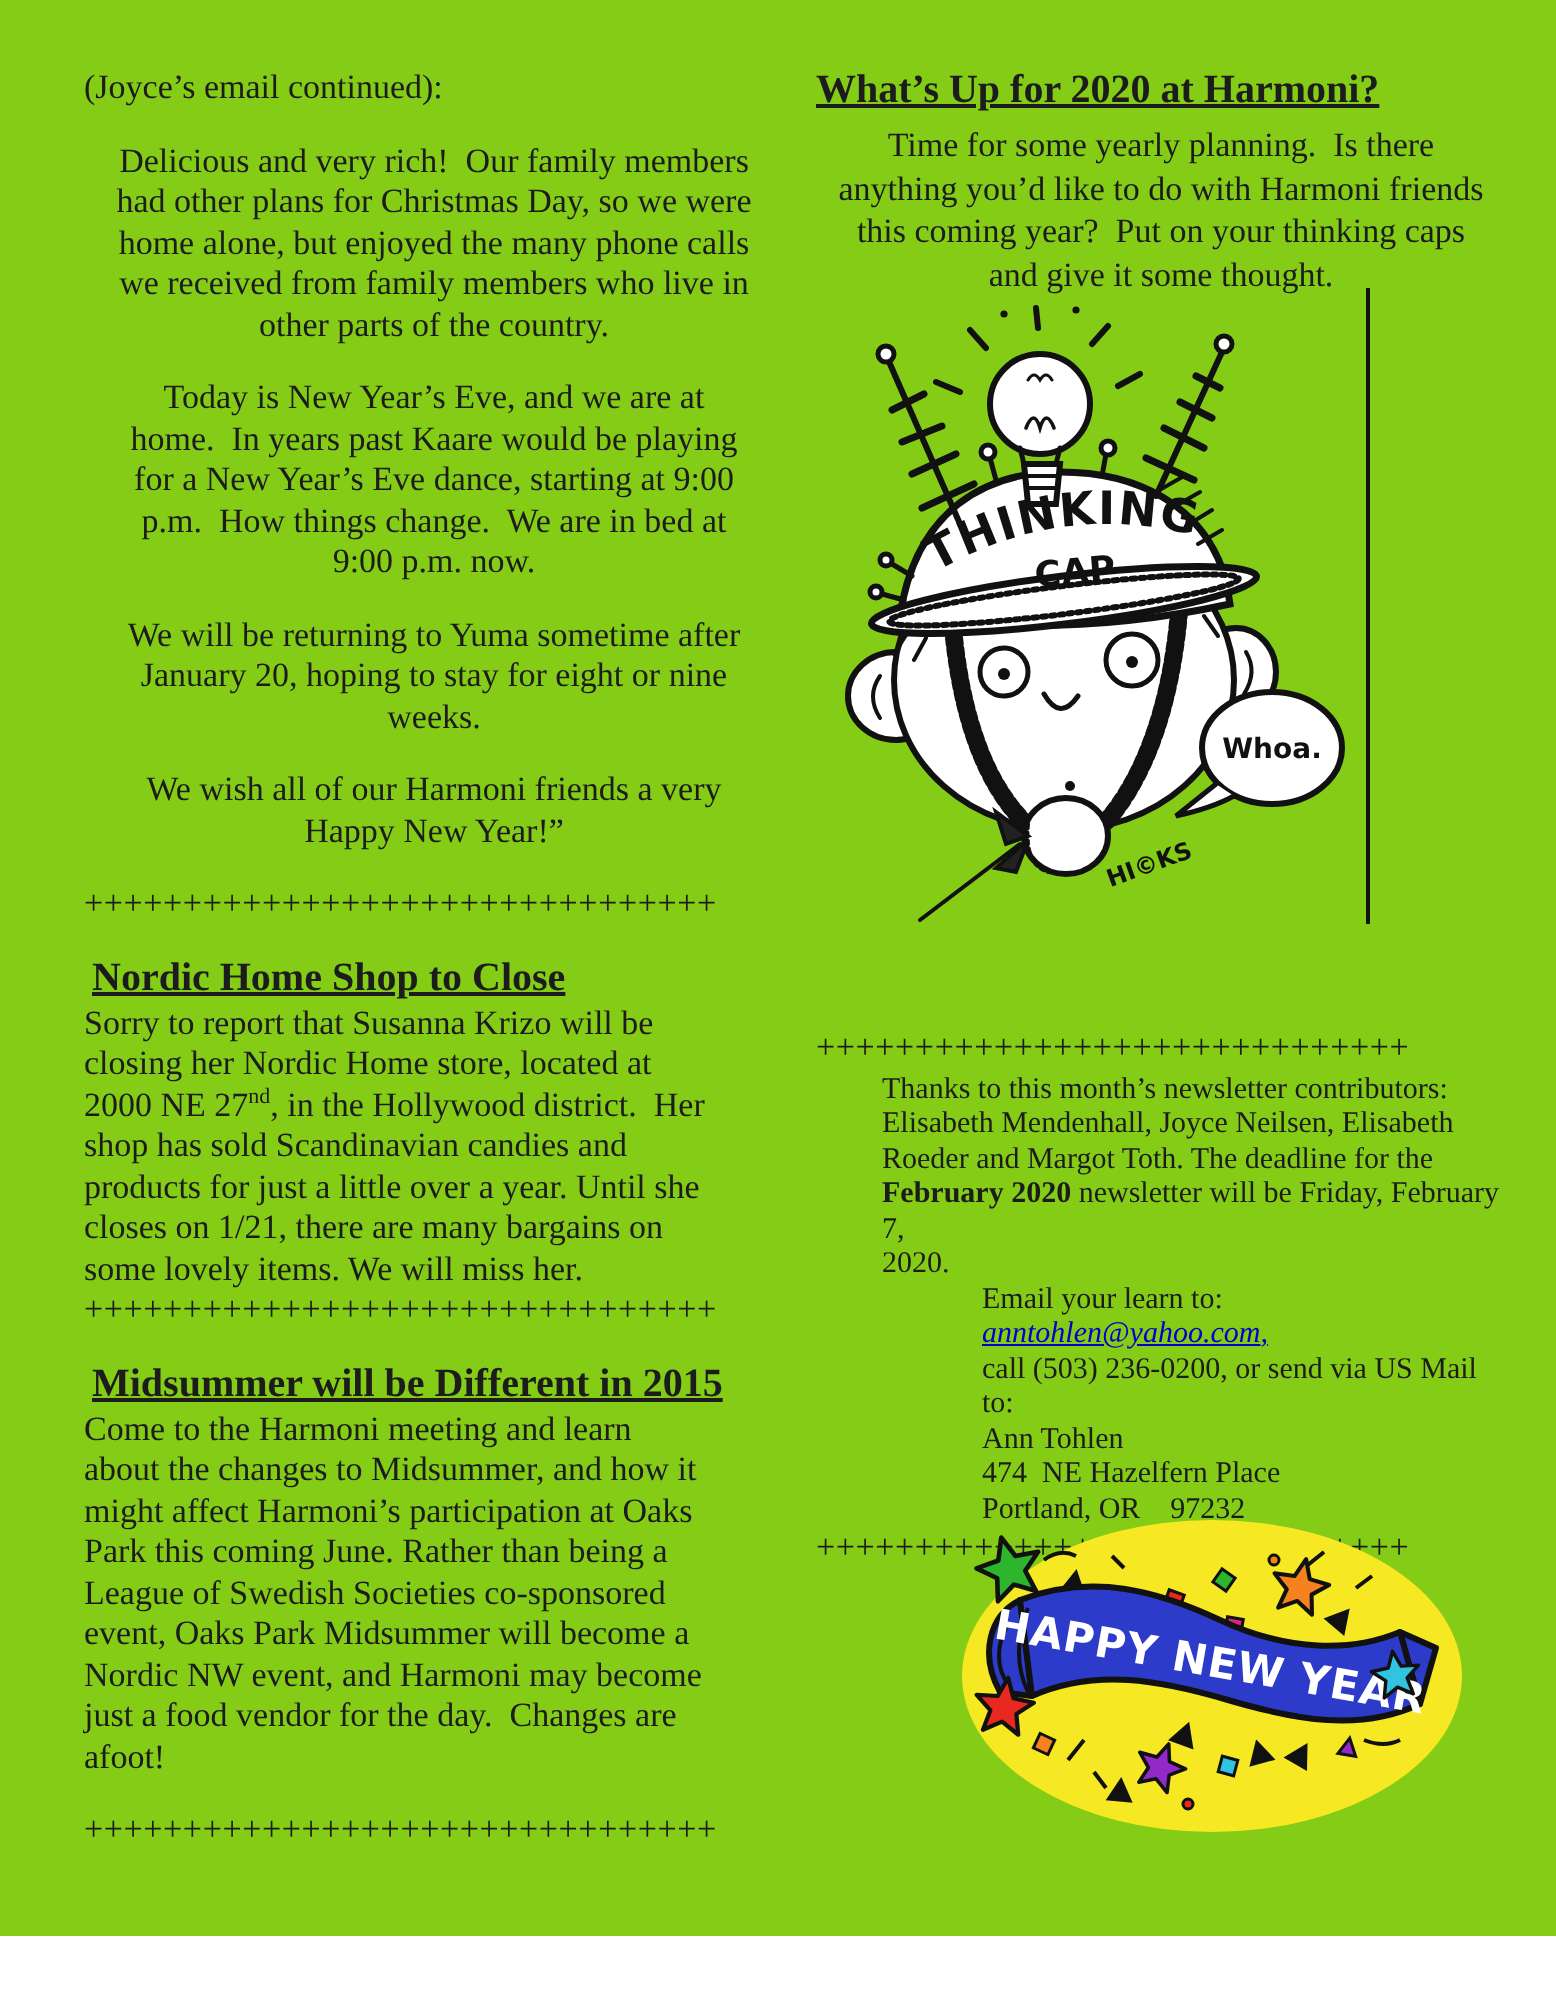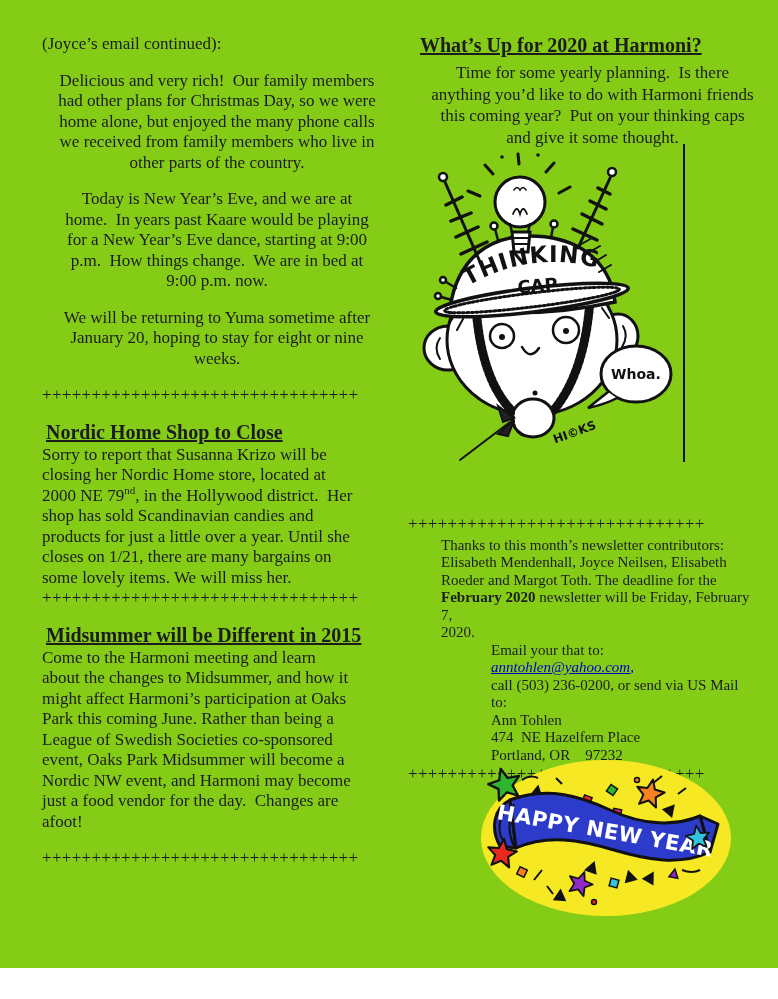--- a/index.html
+++ b/index.html
@@ -9,21 +9,21 @@
   }
   .bodytext{font-size:17px;line-height:20.5px;white-space:pre-wrap;}
   .smalltext{font-size:15px;line-height:17.5px;white-space:pre-wrap;margin-left:33px;}
   .para{margin:16px 0 0 0;text-align:center;}
   .heading{
     font-size:20px;line-height:25px;font-weight:bold;
     text-decoration:underline;margin:14px 0 0 4px;white-space:pre-wrap;
   }
   .divider{font-size:17px;line-height:20.5px;letter-spacing:.3px;white-space:nowrap;}
   .leftcol{position:absolute;left:42px;top:34px;width:350px;}
-  .rightcol-top{position:absolute;left:420px;top:33px;width:345px;}
+  .rightcol-top{position:absolute;left:408px;top:33px;width:345px;}
   .rightcol-top .heading{margin:0;}
   .rightcol-top .para{margin:4px 0 0 0;line-height:21.5px;}
   .rightcol-bottom{position:absolute;left:408px;top:514px;width:345px;}
   .contact-block{margin-left:50px;}
   .email-link{color:#0000cc;text-decoration:underline;font-style:italic;}
   .vrule{position:absolute;left:683px;top:144px;width:2px;height:318px;background:#111;}
   .mt16{margin-top:16px;}
   sup.ord{font-size:11px;vertical-align:super;line-height:0;}
   .cartoon-svg{position:absolute;left:418px;top:150px;width:262px;height:318px;}
   .happy-svg{position:absolute;left:452px;top:750px;width:295px;height:190px;}
@@ -42,25 +42,27 @@
 we received from family members who live in
 other parts of the country.</div>
     <div class="bodytext para">Today is New Year’s Eve, and we are at
 home.  In years past Kaare would be playing
 for a New Year’s Eve dance, starting at 9:00
 p.m.  How things change.  We are in bed at
 9:00 p.m. now.</div>
     <div class="bodytext para">We will be returning to Yuma sometime after
 January 20, hoping to stay for eight or nine
 weeks.</div>
+    <div class="bodytext para">We wish all of our Harmoni friends a very
+Happy New Year!”</div>
     <div class="divider mt16">++++++++++++++++++++++++++++++++</div>
     <h2 class="heading">Nordic Home Shop to Close</h2>
     <div class="bodytext"><span>Sorry to report that Susanna Krizo will be
 closing her Nordic Home store, located at
-2000 NE 79</span><sup class="ord">nd</sup><span>, in the Hollywood district.  Her
+2000 NE 27</span><sup class="ord">nd</sup><span>, in the Hollywood district.  Her
 shop has sold Scandinavian candies and
 products for just a little over a year. Until she
 closes on 1/21, there are many bargains on
 some lovely items. We will miss her.</span></div>
     <div class="divider">++++++++++++++++++++++++++++++++</div>
     <h2 class="heading">Midsummer will be Different in 2015</h2>
     <div class="bodytext">Come to the Harmoni meeting and learn
 about the changes to Midsummer, and how it
 might affect Harmoni’s participation at Oaks
 Park this coming June. Rather than being a
@@ -160,21 +162,21 @@
   <div class="vrule"></div>
 
   <div class="rightcol-bottom">
     <div class="divider">++++++++++++++++++++++++++++++</div>
     <div class="smalltext" style="margin-top:2px"><span>Thanks to this month’s newsletter contributors:
 Elisabeth Mendenhall, Joyce Neilsen, Elisabeth
 Roeder and Margot Toth. The deadline for the
 </span><b>February 2020</b><span> newsletter will be Friday, February 7,
 2020.</span></div>
     <div class="contact-block">
-      <div class="smalltext">Email your that to:</div>
+      <div class="smalltext">Email your learn to:</div>
       <div class="smalltext"><a class="email-link" href="#">anntohlen@yahoo.com</a><span class="email-link">,</span></div>
       <div class="smalltext">call (503) 236-0200, or send via US Mail to:</div>
       <div class="smalltext">Ann Tohlen</div>
       <div class="smalltext">474  NE Hazelfern Place</div>
       <div class="smalltext">Portland, OR    97232</div>
     </div>
     <div class="divider">++++++++++++++++++++++++++++++</div>
   </div>
 
   <svg class="happy-svg" viewBox="0 0 295 190" xmlns="http://www.w3.org/2000/svg">

